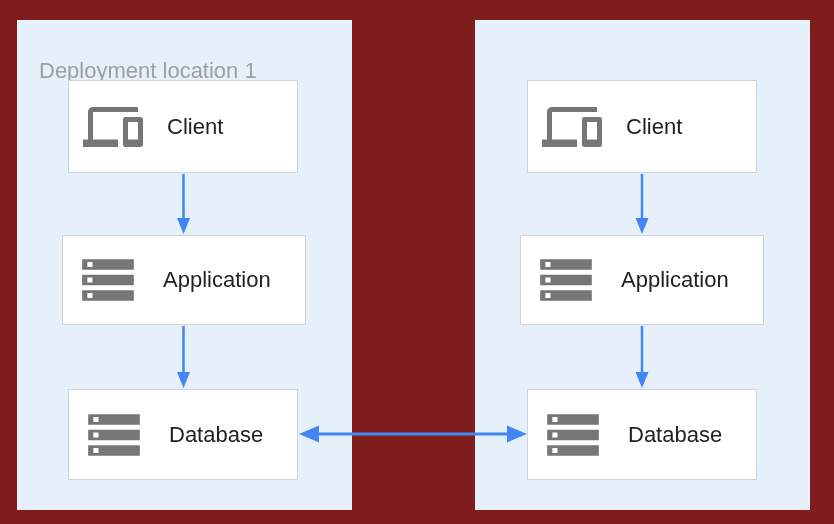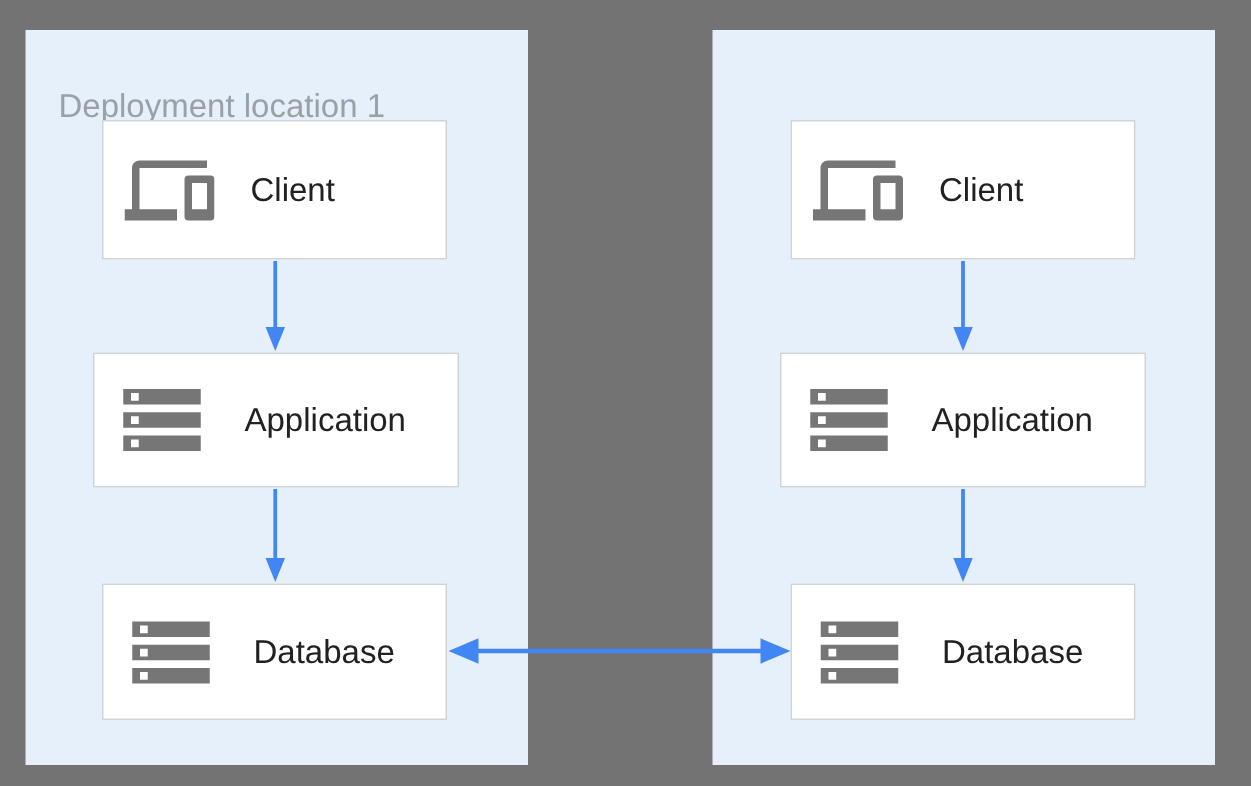--- a/index.html
+++ b/index.html
@@ -1,21 +1,21 @@
 <!DOCTYPE html>
 <html><head>
 <meta charset="utf-8">
 <style>
   html,body{margin:0;padding:0;background:#FFFFFF;}
   body{
     width:834px;height:524px;overflow:hidden;
     font-family:"Liberation Sans", sans-serif;
     -webkit-font-smoothing:antialiased;
   }
-  .canvas{position:relative;width:834px;height:524px;background:#737373;}
+  .canvas{position:relative;width:834px;height:524px;background:#7f1d1d;}
 
   .panel{
     position:absolute;top:20px;width:335px;height:490px;
     background:#E5F0FA;
   }
   .panel-left{left:17px;}
   .panel-right{left:475px;}
 
   .panel-title{
     position:absolute;left:22px;top:38px;

